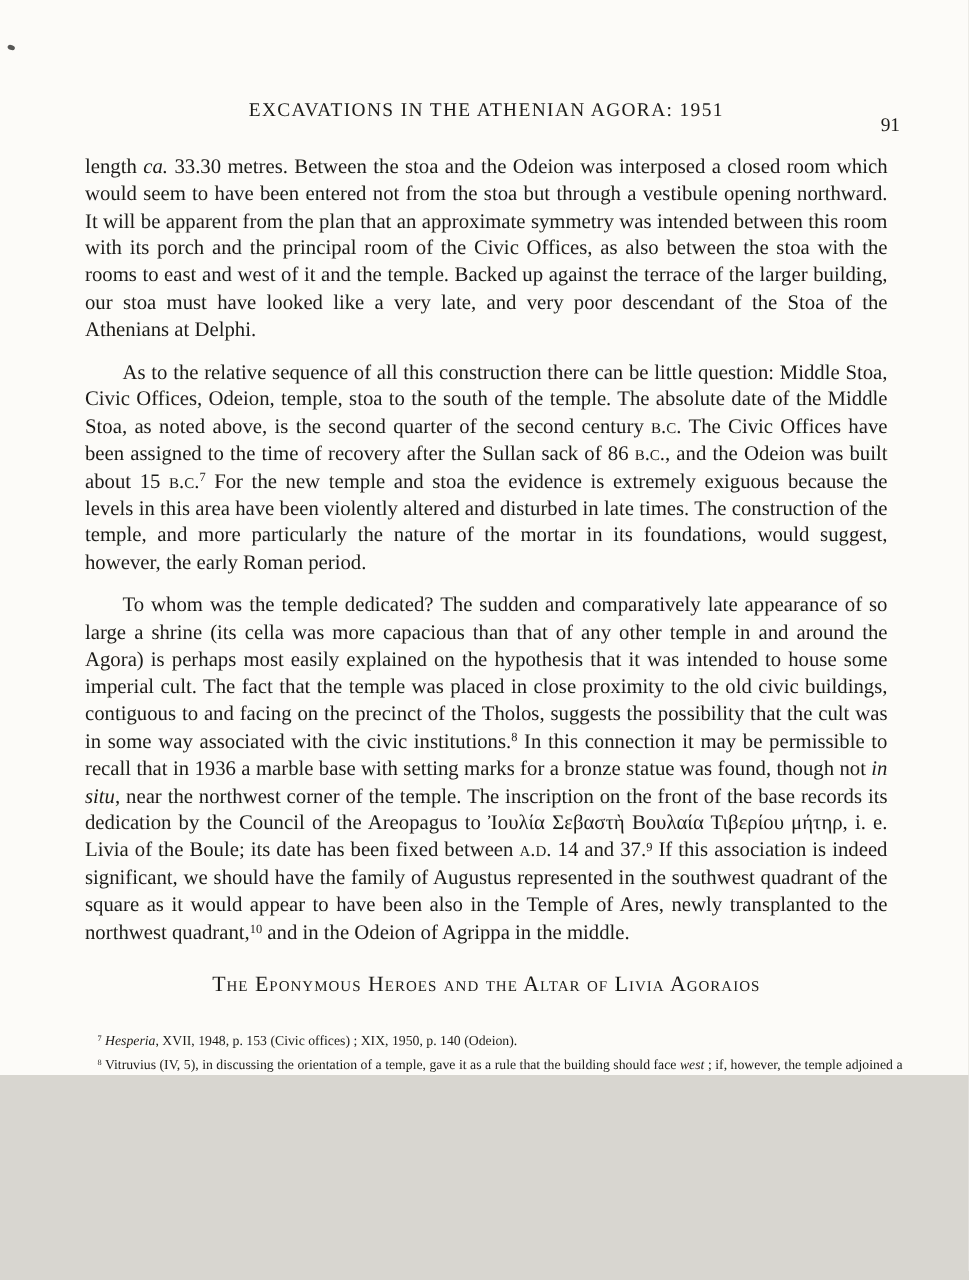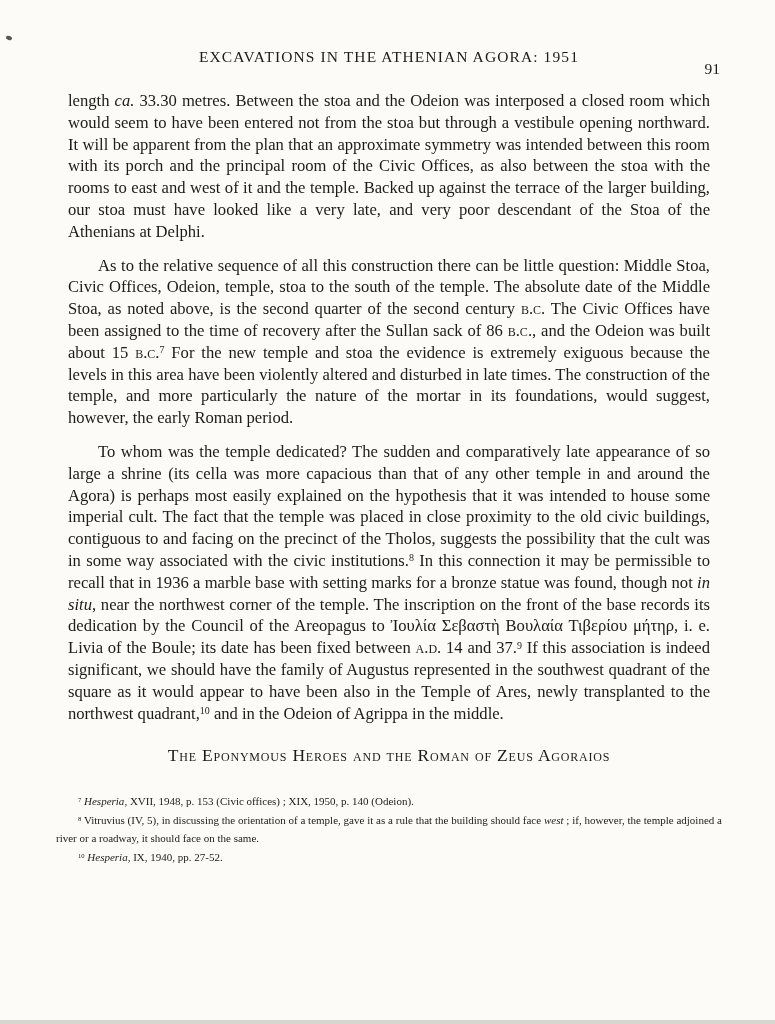--- a/index.html
+++ b/index.html
@@ -1,23 +1,23 @@
 <!DOCTYPE html>
 <html><head>
 <meta charset="utf-8">
 <style>
   * { margin: 0; padding: 0; box-sizing: border-box; }
   html, body { background: #d8d6d0; }
   .page {
     width: 775px;
-    height: 1020px;
+    height: 860px;
     background: #fcfbf8;
     color: #1c1b18;
     font-family: "Liberation Serif", "DejaVu Serif", serif;
-    padding: 48px 53px 0 56px;
+    padding: 80px 53px 0 56px;
     position: relative;
     overflow: hidden;
     margin: 0 auto;
   }
   .scan-speck {
     position: absolute;
     left: 6px; top: 36px;
     width: 6px; height: 4px;
     background: #3a3a38;
     border-radius: 50%;
@@ -79,21 +79,21 @@
   <div class="running-header">
     <span class="header-title">EXCAVATIONS IN THE ATHENIAN AGORA: 1951</span>
     <span class="page-number">91</span>
   </div>
 
   <div class="body-text">
     <p class="para"><span>length </span><span class="it">ca.</span><span> 33.30 metres. Between the stoa and the Odeion was interposed a closed room which would seem to have been entered not from the stoa but through a vestibule opening northward. It will be apparent from the plan that an approximate symmetry was intended between this room with its porch and the principal room of the Civic Offices, as also between the stoa with the rooms to east and west of it and the temple. Backed up against the terrace of the larger building, our stoa must have looked like a very late, and very poor descendant of the Stoa of the Athenians at Delphi.</span></p>
     <p class="para indent"><span>As to the relative sequence of all this construction there can be little question: Middle Stoa, Civic Offices, Odeion, temple, stoa to the south of the temple. The absolute date of the Middle Stoa, as noted above, is the second quarter of the second century </span><span class="sc">b.c.</span><span> The Civic Offices have been assigned to the time of recovery after the Sullan sack of 86 </span><span class="sc">b.c.</span><span>, and the Odeion was built about 15 </span><span class="sc">b.c.</span><sup>7</sup><span> For the new temple and stoa the evidence is extremely exiguous because the levels in this area have been violently altered and disturbed in late times. The construction of the temple, and more particularly the nature of the mortar in its foundations, would suggest, however, the early Roman period.</span></p>
     <p class="para indent"><span>To whom was the temple dedicated? The sudden and comparatively late appearance of so large a shrine (its cella was more capacious than that of any other temple in and around the Agora) is perhaps most easily explained on the hypothesis that it was intended to house some imperial cult. The fact that the temple was placed in close proximity to the old civic buildings, contiguous to and facing on the precinct of the Tholos, suggests the possibility that the cult was in some way associated with the civic institutions.</span><sup>8</sup><span> In this connection it may be permissible to recall that in 1936 a marble base with setting marks for a bronze statue was found, though not </span><span class="it">in situ</span><span>, near the northwest corner of the temple. The inscription on the front of the base records its dedication by the Council of the Areopagus to Ἰουλία Σεβαστὴ Βουλαία Τιβερίου μήτηρ, i. e. Livia of the Boule; its date has been fixed between </span><span class="sc">a.d.</span><span> 14 and 37.</span><sup>9</sup><span> If this association is indeed significant, we should have the family of Augustus represented in the southwest quadrant of the square as it would appear to have been also in the Temple of Ares, newly transplanted to the northwest quadrant,</span><sup>10</sup><span> and in the Odeion of Agrippa in the middle.</span></p>
 
-    <h2 class="section-heading">The Eponymous Heroes and the Roman of Zeus Agoraios</h2>
+    <h2 class="section-heading">The Eponymous Heroes and the Altar of Livia Agoraios</h2>
 
   </div>
 
   <div class="footnotes">
     <p class="footnote"><sup>7</sup><span> </span><span class="it">Hesperia</span><span>, XVII, 1948, p. 153 (Civic offices) ; XIX, 1950, p. 140 (Odeion).</span></p>
     <p class="footnote"><sup>8</sup><span> Vitruvius (IV, 5), in discussing the orientation of a temple, gave it as a rule that the building should face </span><span class="it">west</span><span> ; if, however, the temple adjoined a river or a roadway, it should face on the same.</span></p>
     <p class="footnote"><sup>10</sup><span> </span><span class="it">Hesperia</span><span>, IX, 1940, pp. 27-52.</span></p>
   </div>
 
 </div>

